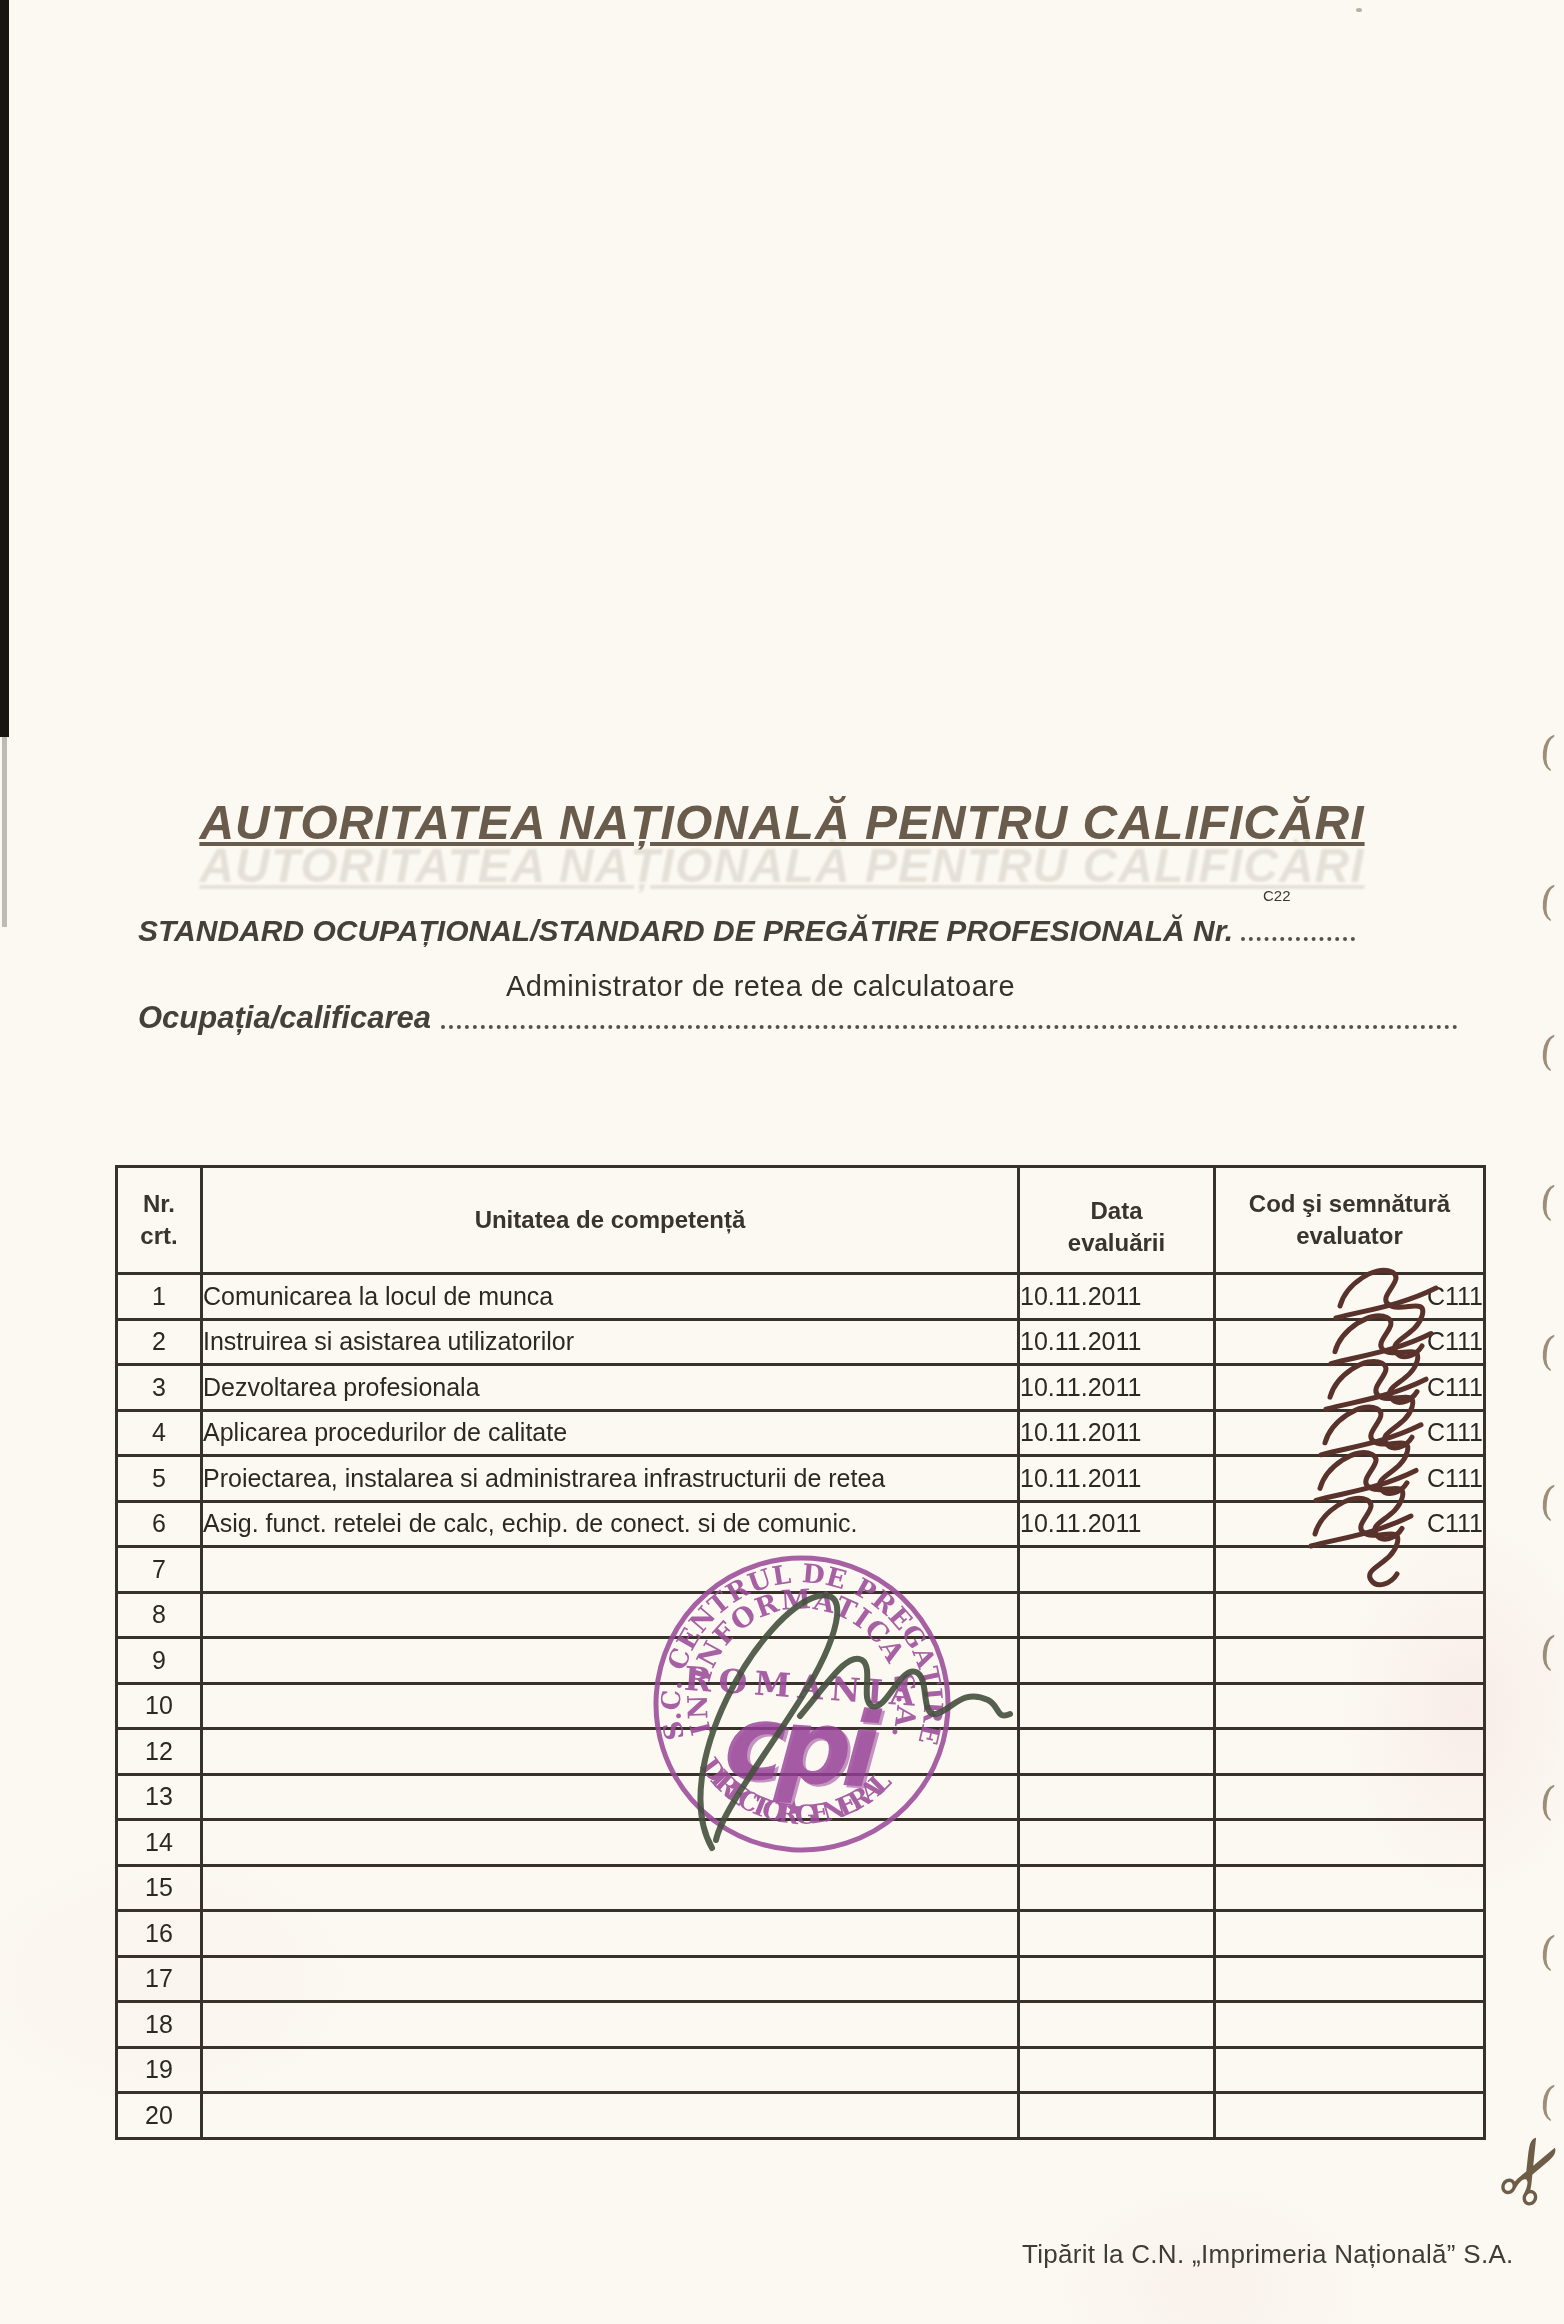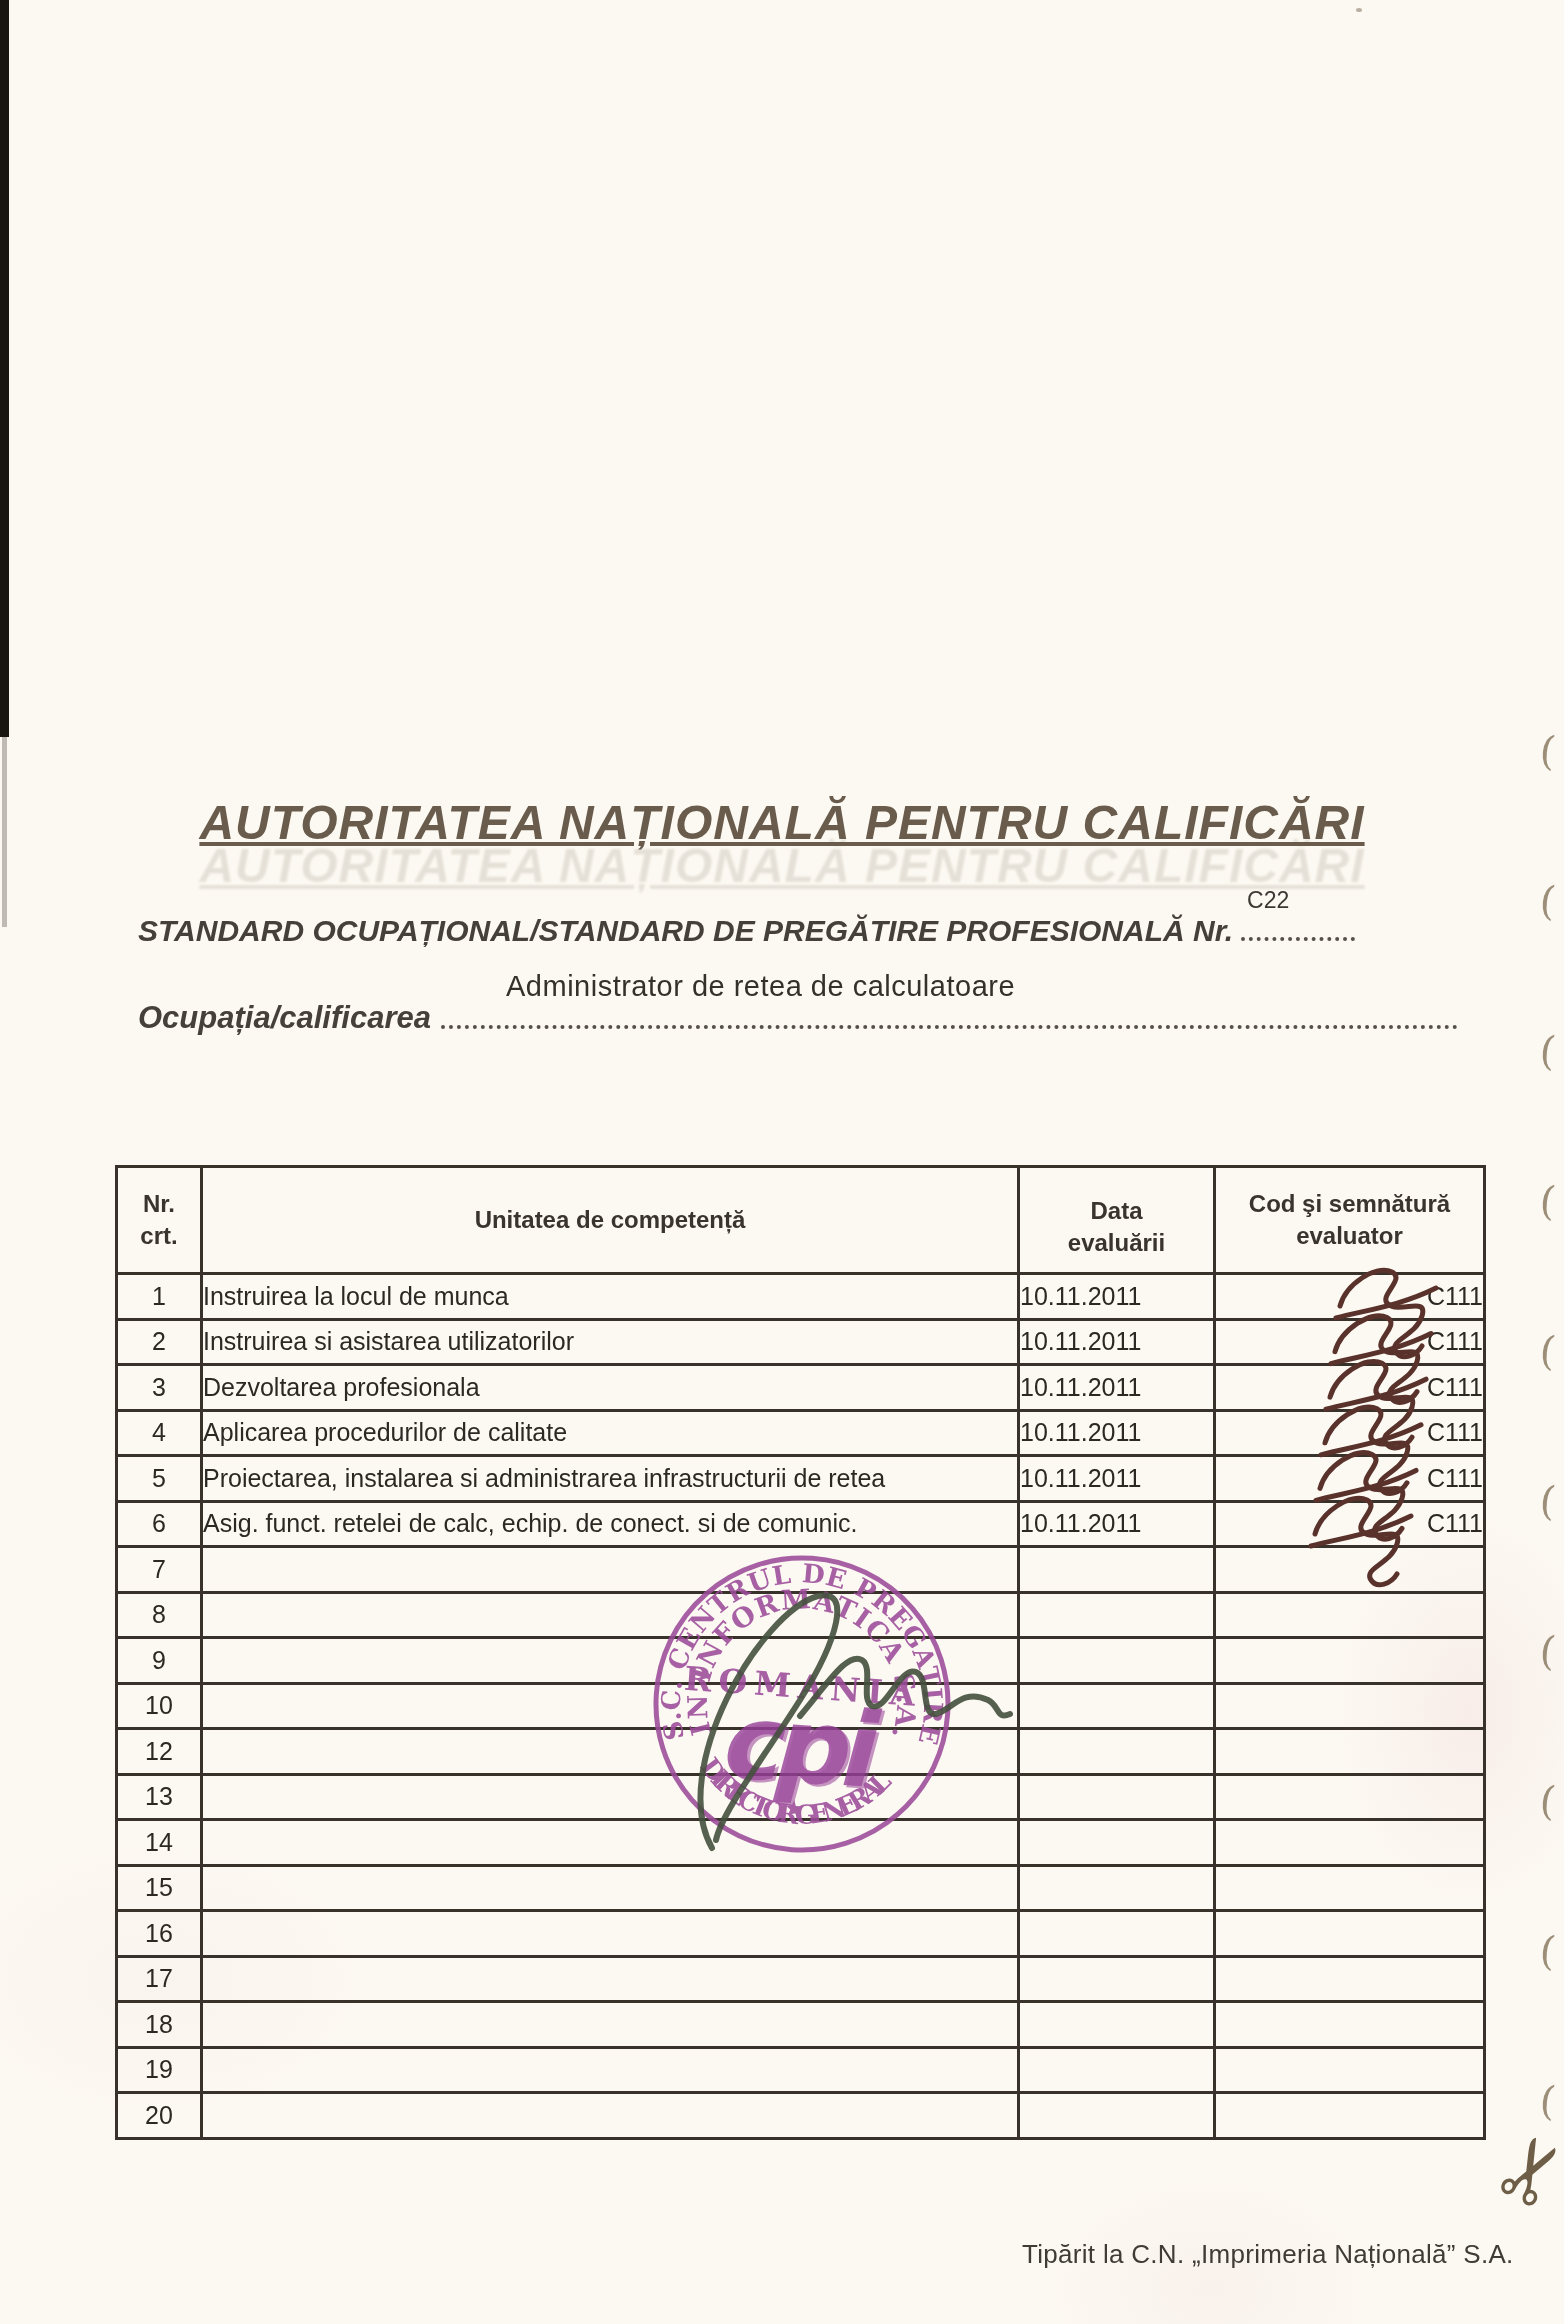--- a/index.html
+++ b/index.html
@@ -34,22 +34,22 @@
   .title-ghost{top:838px;opacity:.17;filter:blur(1.2px);color:#7b6c58;}
   .standard-line{
     left:138px;top:914px;font-size:30px;font-weight:bold;font-style:italic;
     color:#45403a;white-space:nowrap;
   }
   .nr-dots{
     display:inline-block;width:114px;height:8px;position:relative;
     border-bottom:4px dotted #55504a;margin-left:8px;
   }
   .c22{
-    position:absolute;top:-42px;left:6px;
-    font-size:23px;font-weight:normal;font-style:normal;color:#3b3733;
+    position:absolute;top:-42px;left:22px;
+    font-size:15px;font-weight:normal;font-style:normal;color:#3b3733;
   }
   .occupation-value{
     left:506px;top:970px;font-size:29px;color:#34302b;letter-spacing:.5px;
   }
   .occupation-line{
     left:138px;top:1000px;right:106px;display:flex;
     font-size:31px;font-weight:bold;font-style:italic;color:#45403a;
   }
   .dotfill{flex:1;border-bottom:4px dotted #55504a;margin:0 0 7px 10px;align-self:flex-end;}
   
@@ -130,21 +130,21 @@
       <tr>
         <th class="h-nr"><span class="hwrap">Nr. crt.</span></th>
         <th class="h-unit"><span class="hwrap">Unitatea de competență</span></th>
         <th class="h-date"><span class="hwrap">Data evaluării</span></th>
         <th class="h-cod"><span class="hwrap">Cod şi semnătură evaluator</span></th>
       </tr>
     </thead>
     <tbody>
         <tr>
           <td class="col-nr">1</td>
-          <td class="col-unit">Instruirea la locul de munca</td>
+          <td class="col-unit">Comunicarea la locul de munca</td>
           <td class="col-date">10.11.2011</td>
           <td class="col-cod">C111</td>
         </tr>
         <tr>
           <td class="col-nr">2</td>
           <td class="col-unit">Instruirea si asistarea utilizatorilor</td>
           <td class="col-date">10.11.2011</td>
           <td class="col-cod">C111</td>
         </tr>
         <tr>

